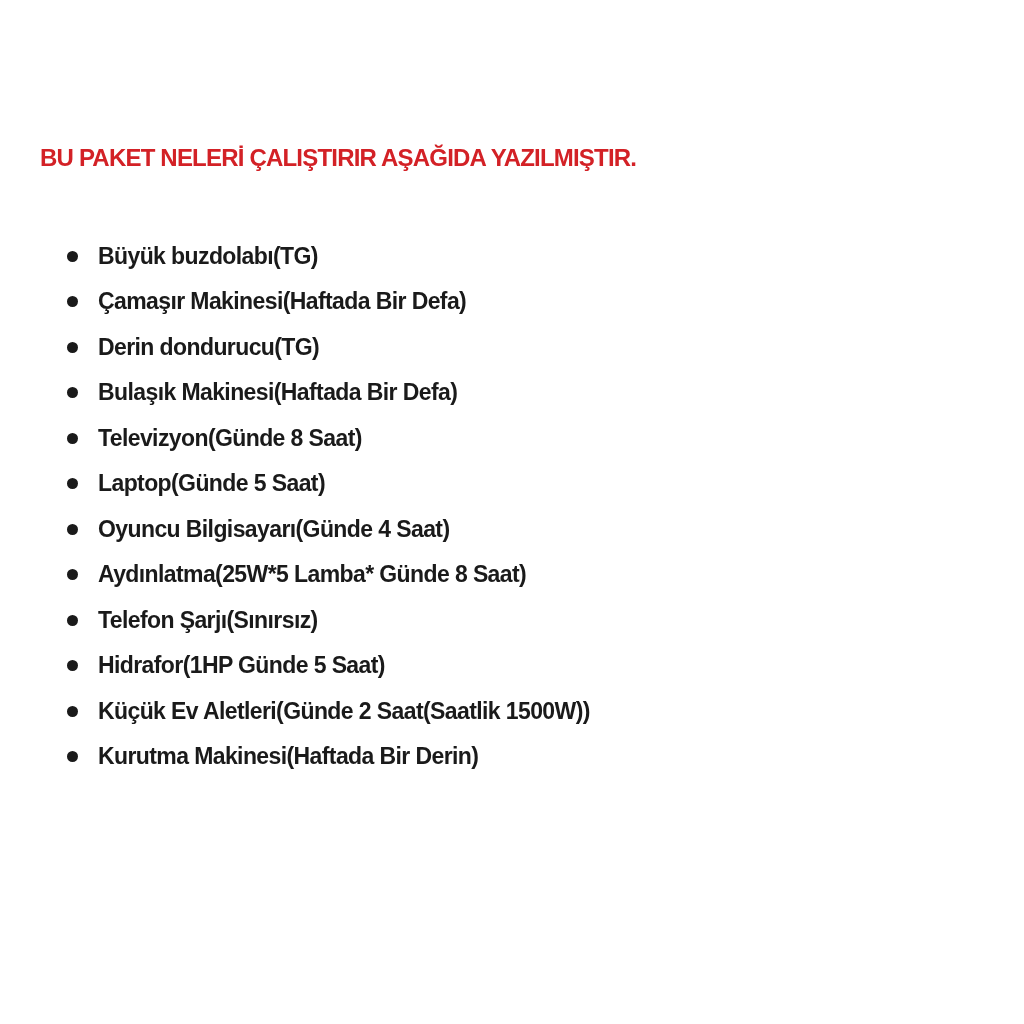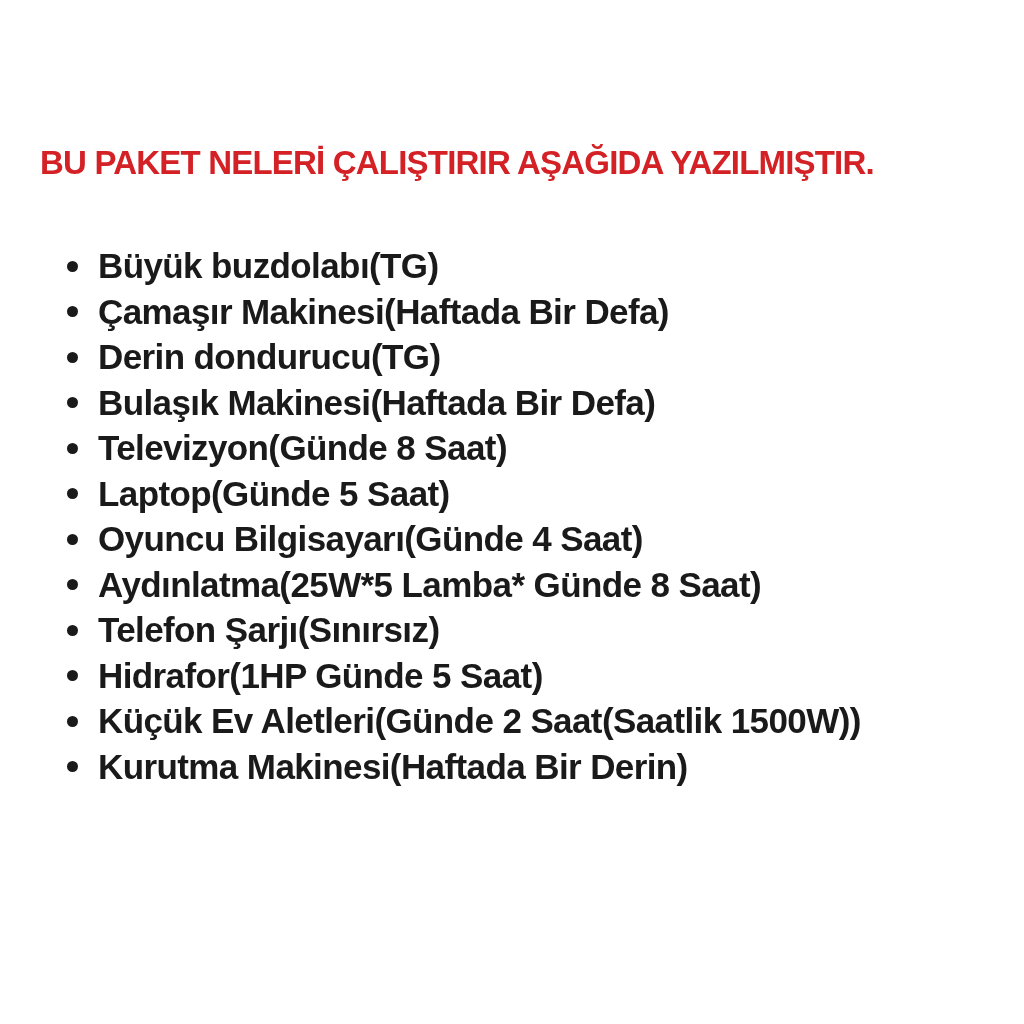--- a/index.html
+++ b/index.html
@@ -11,37 +11,37 @@
     overflow: hidden;
   }
   .page {
     width: 1024px;
     height: 1024px;
     background: #ffffff;
     padding: 145px 40px 0 40px;
   }
   .title {
     color: #d32126;
-    font-size: 33px;
+    font-size: 24px;
     font-weight: 800;
     letter-spacing: -0.8px;
     line-height: 1.1;
     white-space: nowrap;
     font-stretch: condensed;
   }
   ul.items {
     list-style: none;
     margin-top: 62px;
   }
   ul.items li {
     display: flex;
     align-items: center;
     height: 45.5px;
     color: #1a1a1a;
-    font-size: 35px;
+    font-size: 23px;
     font-weight: 800;
     letter-spacing: -0.6px;
     white-space: nowrap;
     font-stretch: condensed;
   }
   .bullet {
     display: inline-block;
     width: 11px;
     height: 11px;
     border-radius: 50%;

